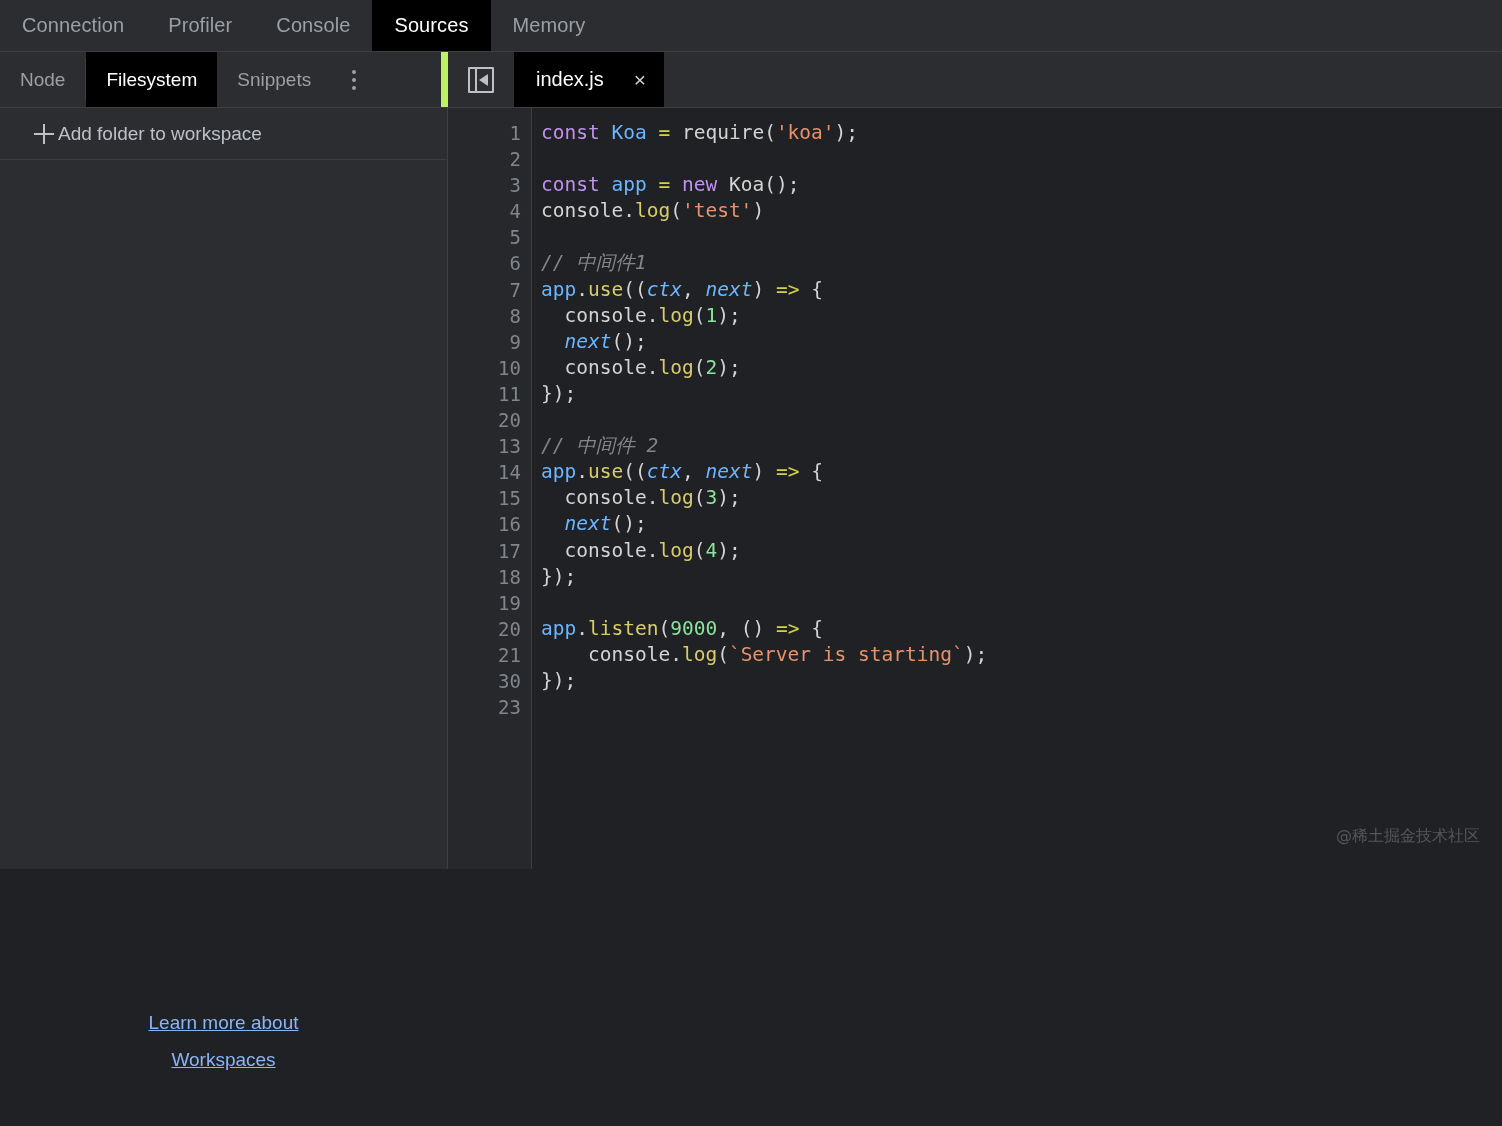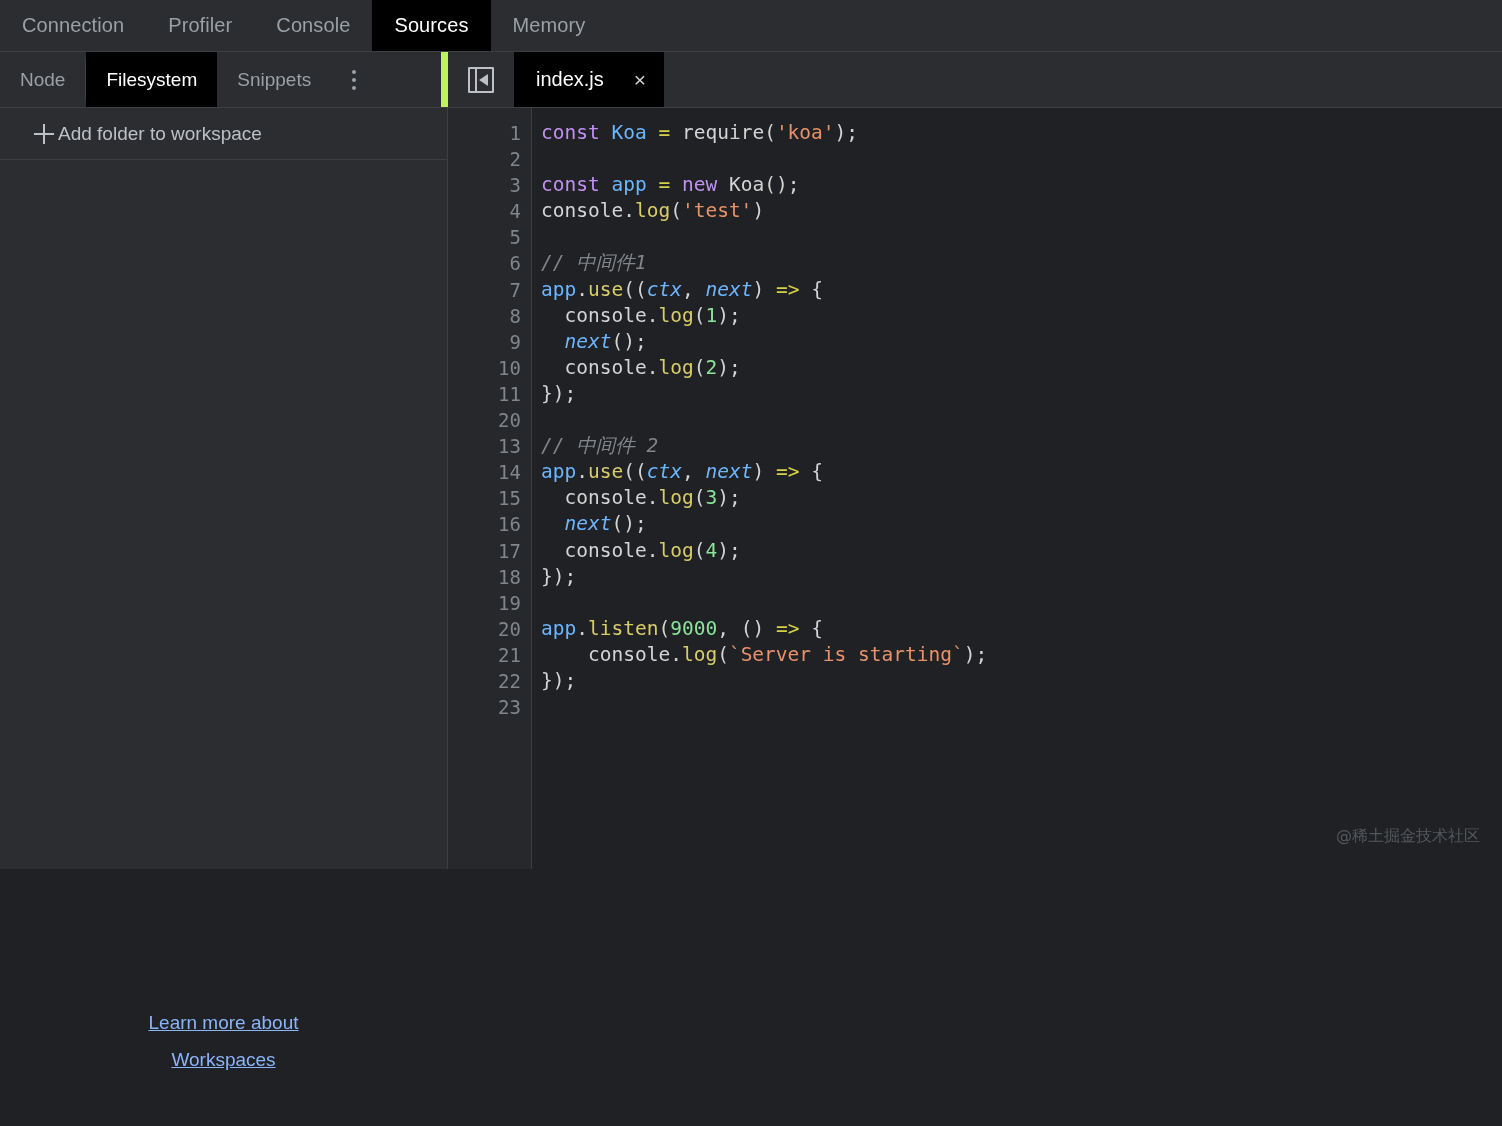--- a/index.html
+++ b/index.html
@@ -383,21 +383,21 @@
           <div class="ln">20</div>
           <div class="ln">13</div>
           <div class="ln">14</div>
           <div class="ln">15</div>
           <div class="ln">16</div>
           <div class="ln">17</div>
           <div class="ln">18</div>
           <div class="ln">19</div>
           <div class="ln">20</div>
           <div class="ln">21</div>
-          <div class="ln">22</div>
+          <div class="ln">30</div>
           <div class="ln">23</div>
         </div>
       <div class="code"><div class="line"><span class="t-kw">const</span> <span class="t-cls">Koa</span> <span class="t-op">=</span> <span class="t-plain">require</span><span class="t-punc">(</span><span class="t-str">'koa'</span><span class="t-punc">)</span><span class="t-punc">;</span></div><div class="line">&nbsp;</div><div class="line"><span class="t-kw">const</span> <span class="t-cls">app</span> <span class="t-op">=</span> <span class="t-kw">new</span> <span class="t-plain">Koa</span><span class="t-punc">(</span><span class="t-punc">)</span><span class="t-punc">;</span></div><div class="line"><span class="t-plain">console</span><span class="t-punc">.</span><span class="t-fn">log</span><span class="t-punc">(</span><span class="t-str">'test'</span><span class="t-punc">)</span></div><div class="line">&nbsp;</div><div class="line"><span class="t-comment">// 中间件1</span></div><div class="line"><span class="t-cls">app</span><span class="t-punc">.</span><span class="t-fn">use</span><span class="t-punc">(</span><span class="t-punc">(</span><span class="t-param">ctx</span><span class="t-punc">,</span> <span class="t-param">next</span><span class="t-punc">)</span> <span class="t-op">=&gt;</span> <span class="t-punc">{</span></div><div class="line">  <span class="t-plain">console</span><span class="t-punc">.</span><span class="t-fn">log</span><span class="t-punc">(</span><span class="t-num">1</span><span class="t-punc">)</span><span class="t-punc">;</span></div><div class="line">  <span class="t-param">next</span><span class="t-punc">(</span><span class="t-punc">)</span><span class="t-punc">;</span></div><div class="line">  <span class="t-plain">console</span><span class="t-punc">.</span><span class="t-fn">log</span><span class="t-punc">(</span><span class="t-num">2</span><span class="t-punc">)</span><span class="t-punc">;</span></div><div class="line"><span class="t-punc">}</span><span class="t-punc">)</span><span class="t-punc">;</span></div><div class="line">&nbsp;</div><div class="line"><span class="t-comment">// 中间件 2</span></div><div class="line"><span class="t-cls">app</span><span class="t-punc">.</span><span class="t-fn">use</span><span class="t-punc">(</span><span class="t-punc">(</span><span class="t-param">ctx</span><span class="t-punc">,</span> <span class="t-param">next</span><span class="t-punc">)</span> <span class="t-op">=&gt;</span> <span class="t-punc">{</span></div><div class="line">  <span class="t-plain">console</span><span class="t-punc">.</span><span class="t-fn">log</span><span class="t-punc">(</span><span class="t-num">3</span><span class="t-punc">)</span><span class="t-punc">;</span></div><div class="line">  <span class="t-param">next</span><span class="t-punc">(</span><span class="t-punc">)</span><span class="t-punc">;</span></div><div class="line">  <span class="t-plain">console</span><span class="t-punc">.</span><span class="t-fn">log</span><span class="t-punc">(</span><span class="t-num">4</span><span class="t-punc">)</span><span class="t-punc">;</span></div><div class="line"><span class="t-punc">}</span><span class="t-punc">)</span><span class="t-punc">;</span></div><div class="line">&nbsp;</div><div class="line"><span class="t-cls">app</span><span class="t-punc">.</span><span class="t-fn">listen</span><span class="t-punc">(</span><span class="t-num">9000</span><span class="t-punc">,</span> <span class="t-punc">(</span><span class="t-punc">)</span> <span class="t-op">=&gt;</span> <span class="t-punc">{</span></div><div class="line">    <span class="t-plain">console</span><span class="t-punc">.</span><span class="t-fn">log</span><span class="t-punc">(</span><span class="t-str">`Server is starting`</span><span class="t-punc">)</span><span class="t-punc">;</span></div><div class="line"><span class="t-punc">}</span><span class="t-punc">)</span><span class="t-punc">;</span></div><div class="line">&nbsp;</div></div>
       <div class="watermark">@稀土掘金技术社区</div>
     </div>
 
   </div>
 </div>
 
 </body></html>

